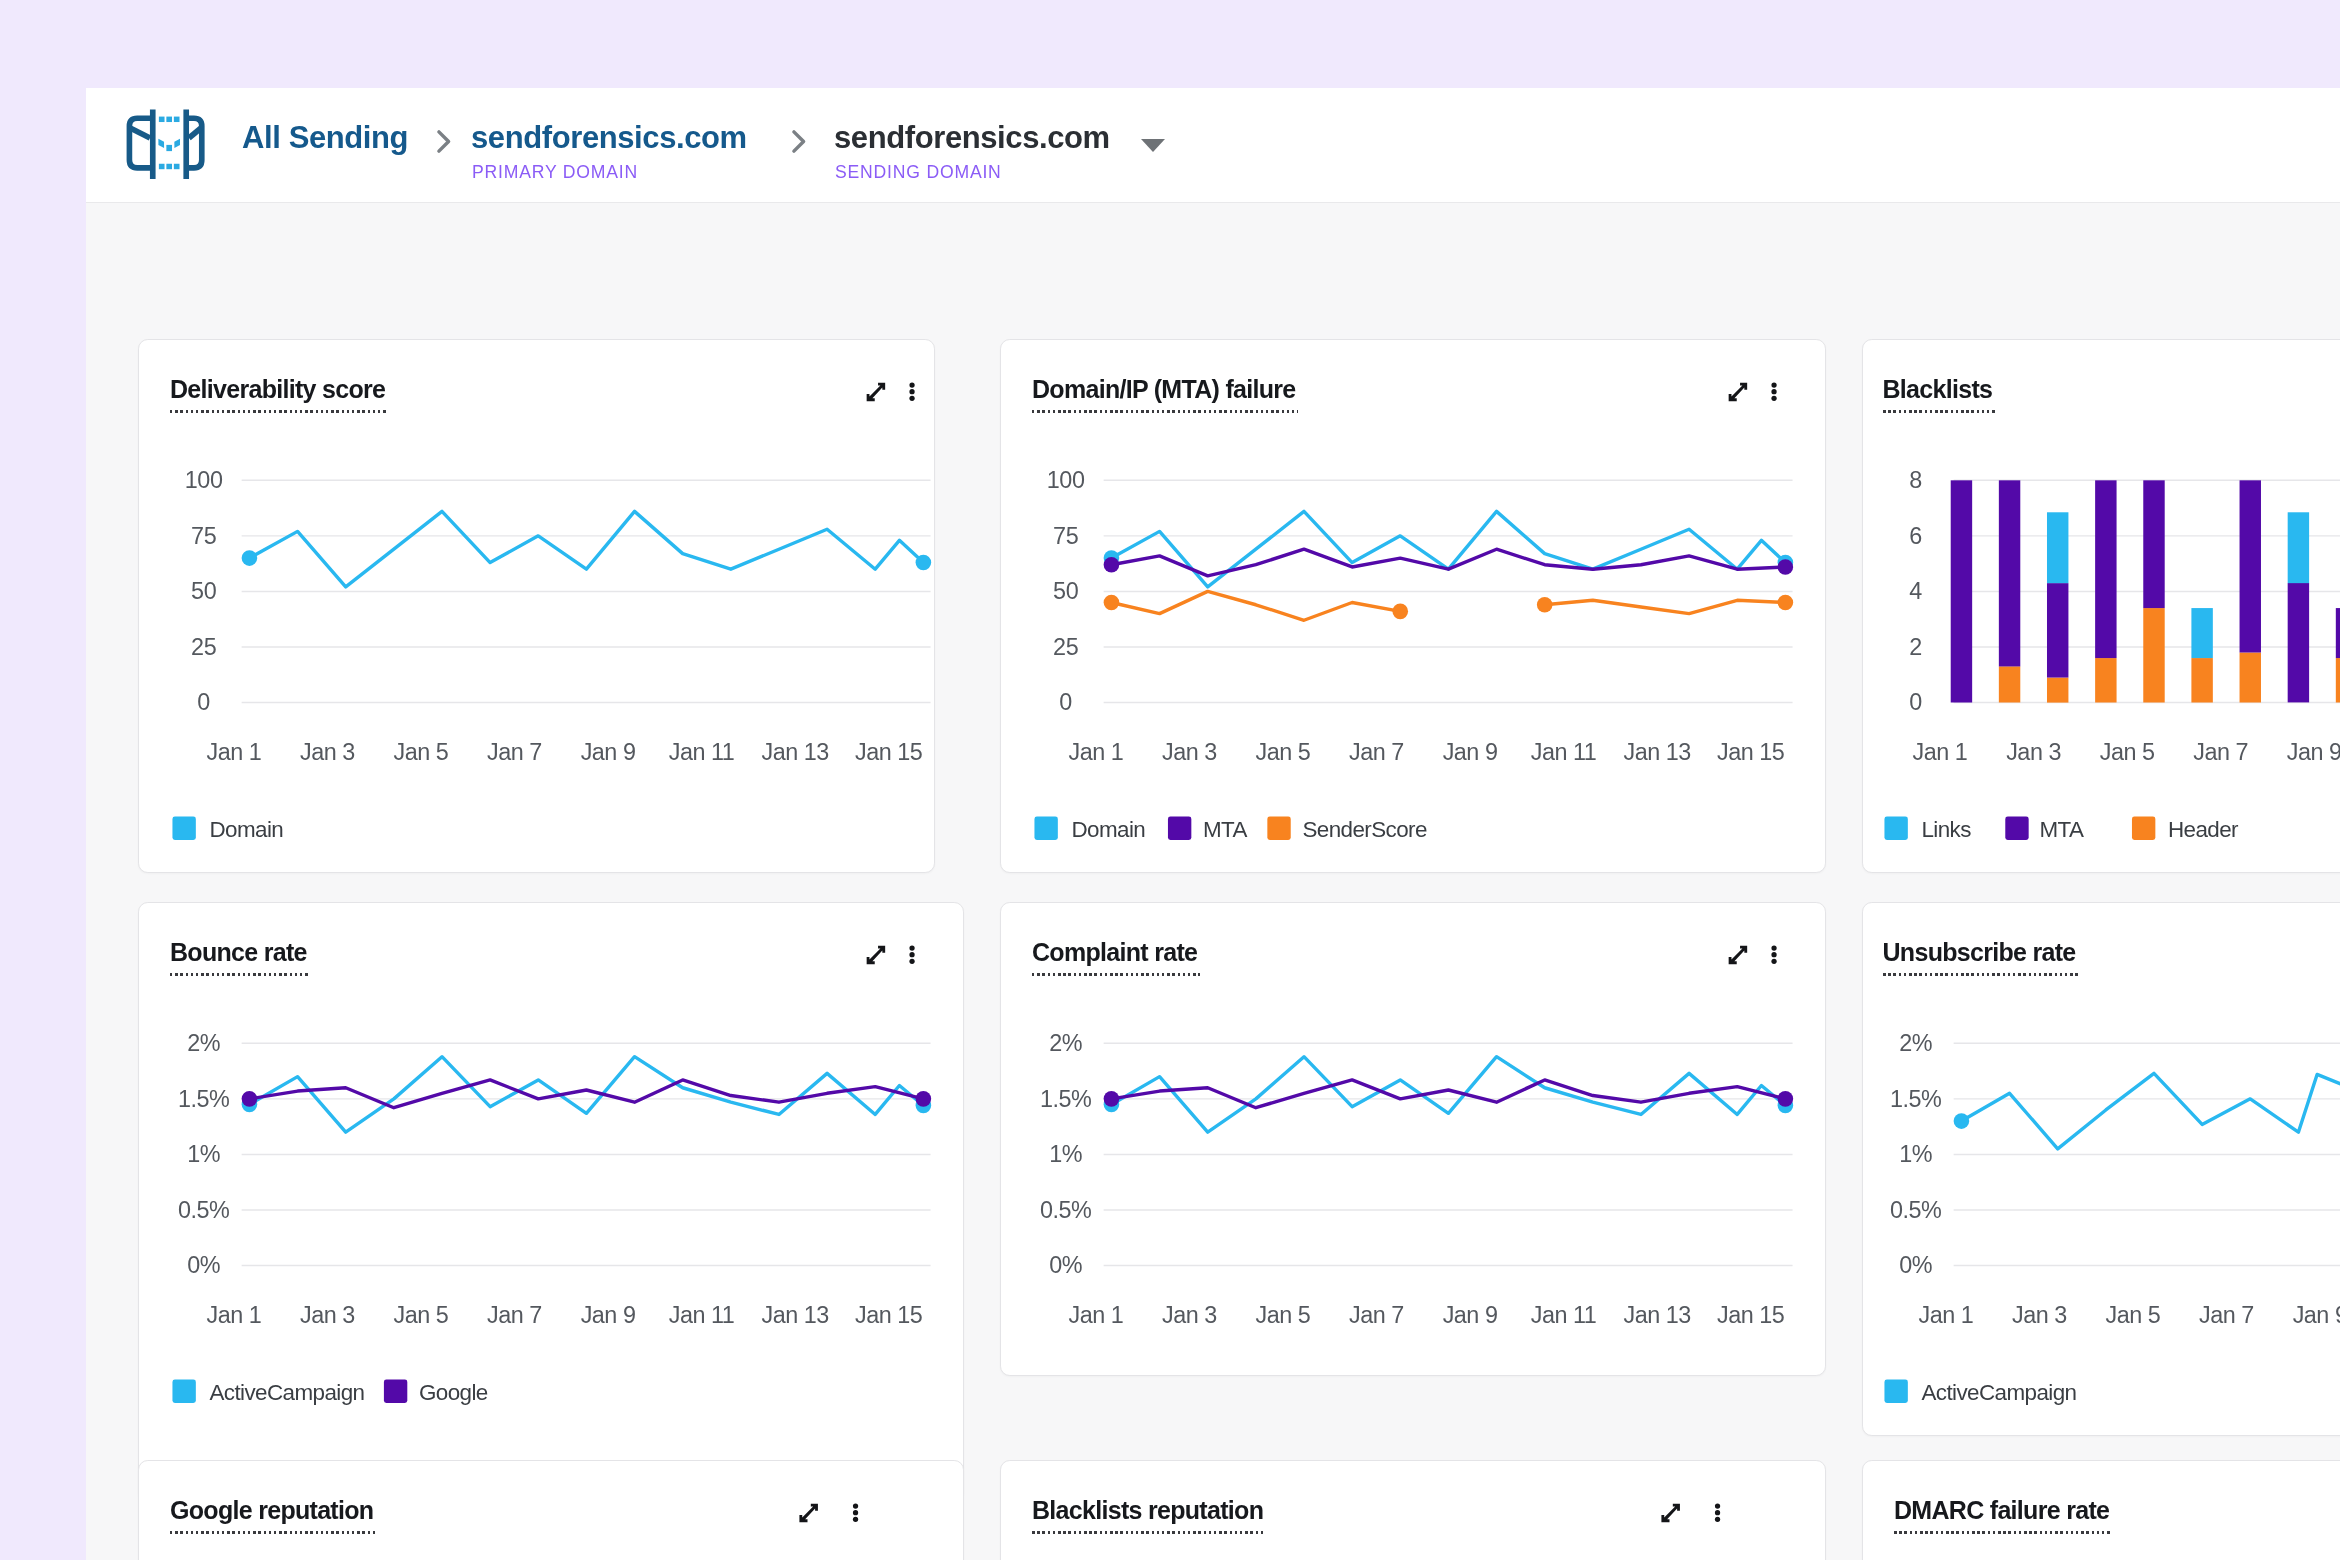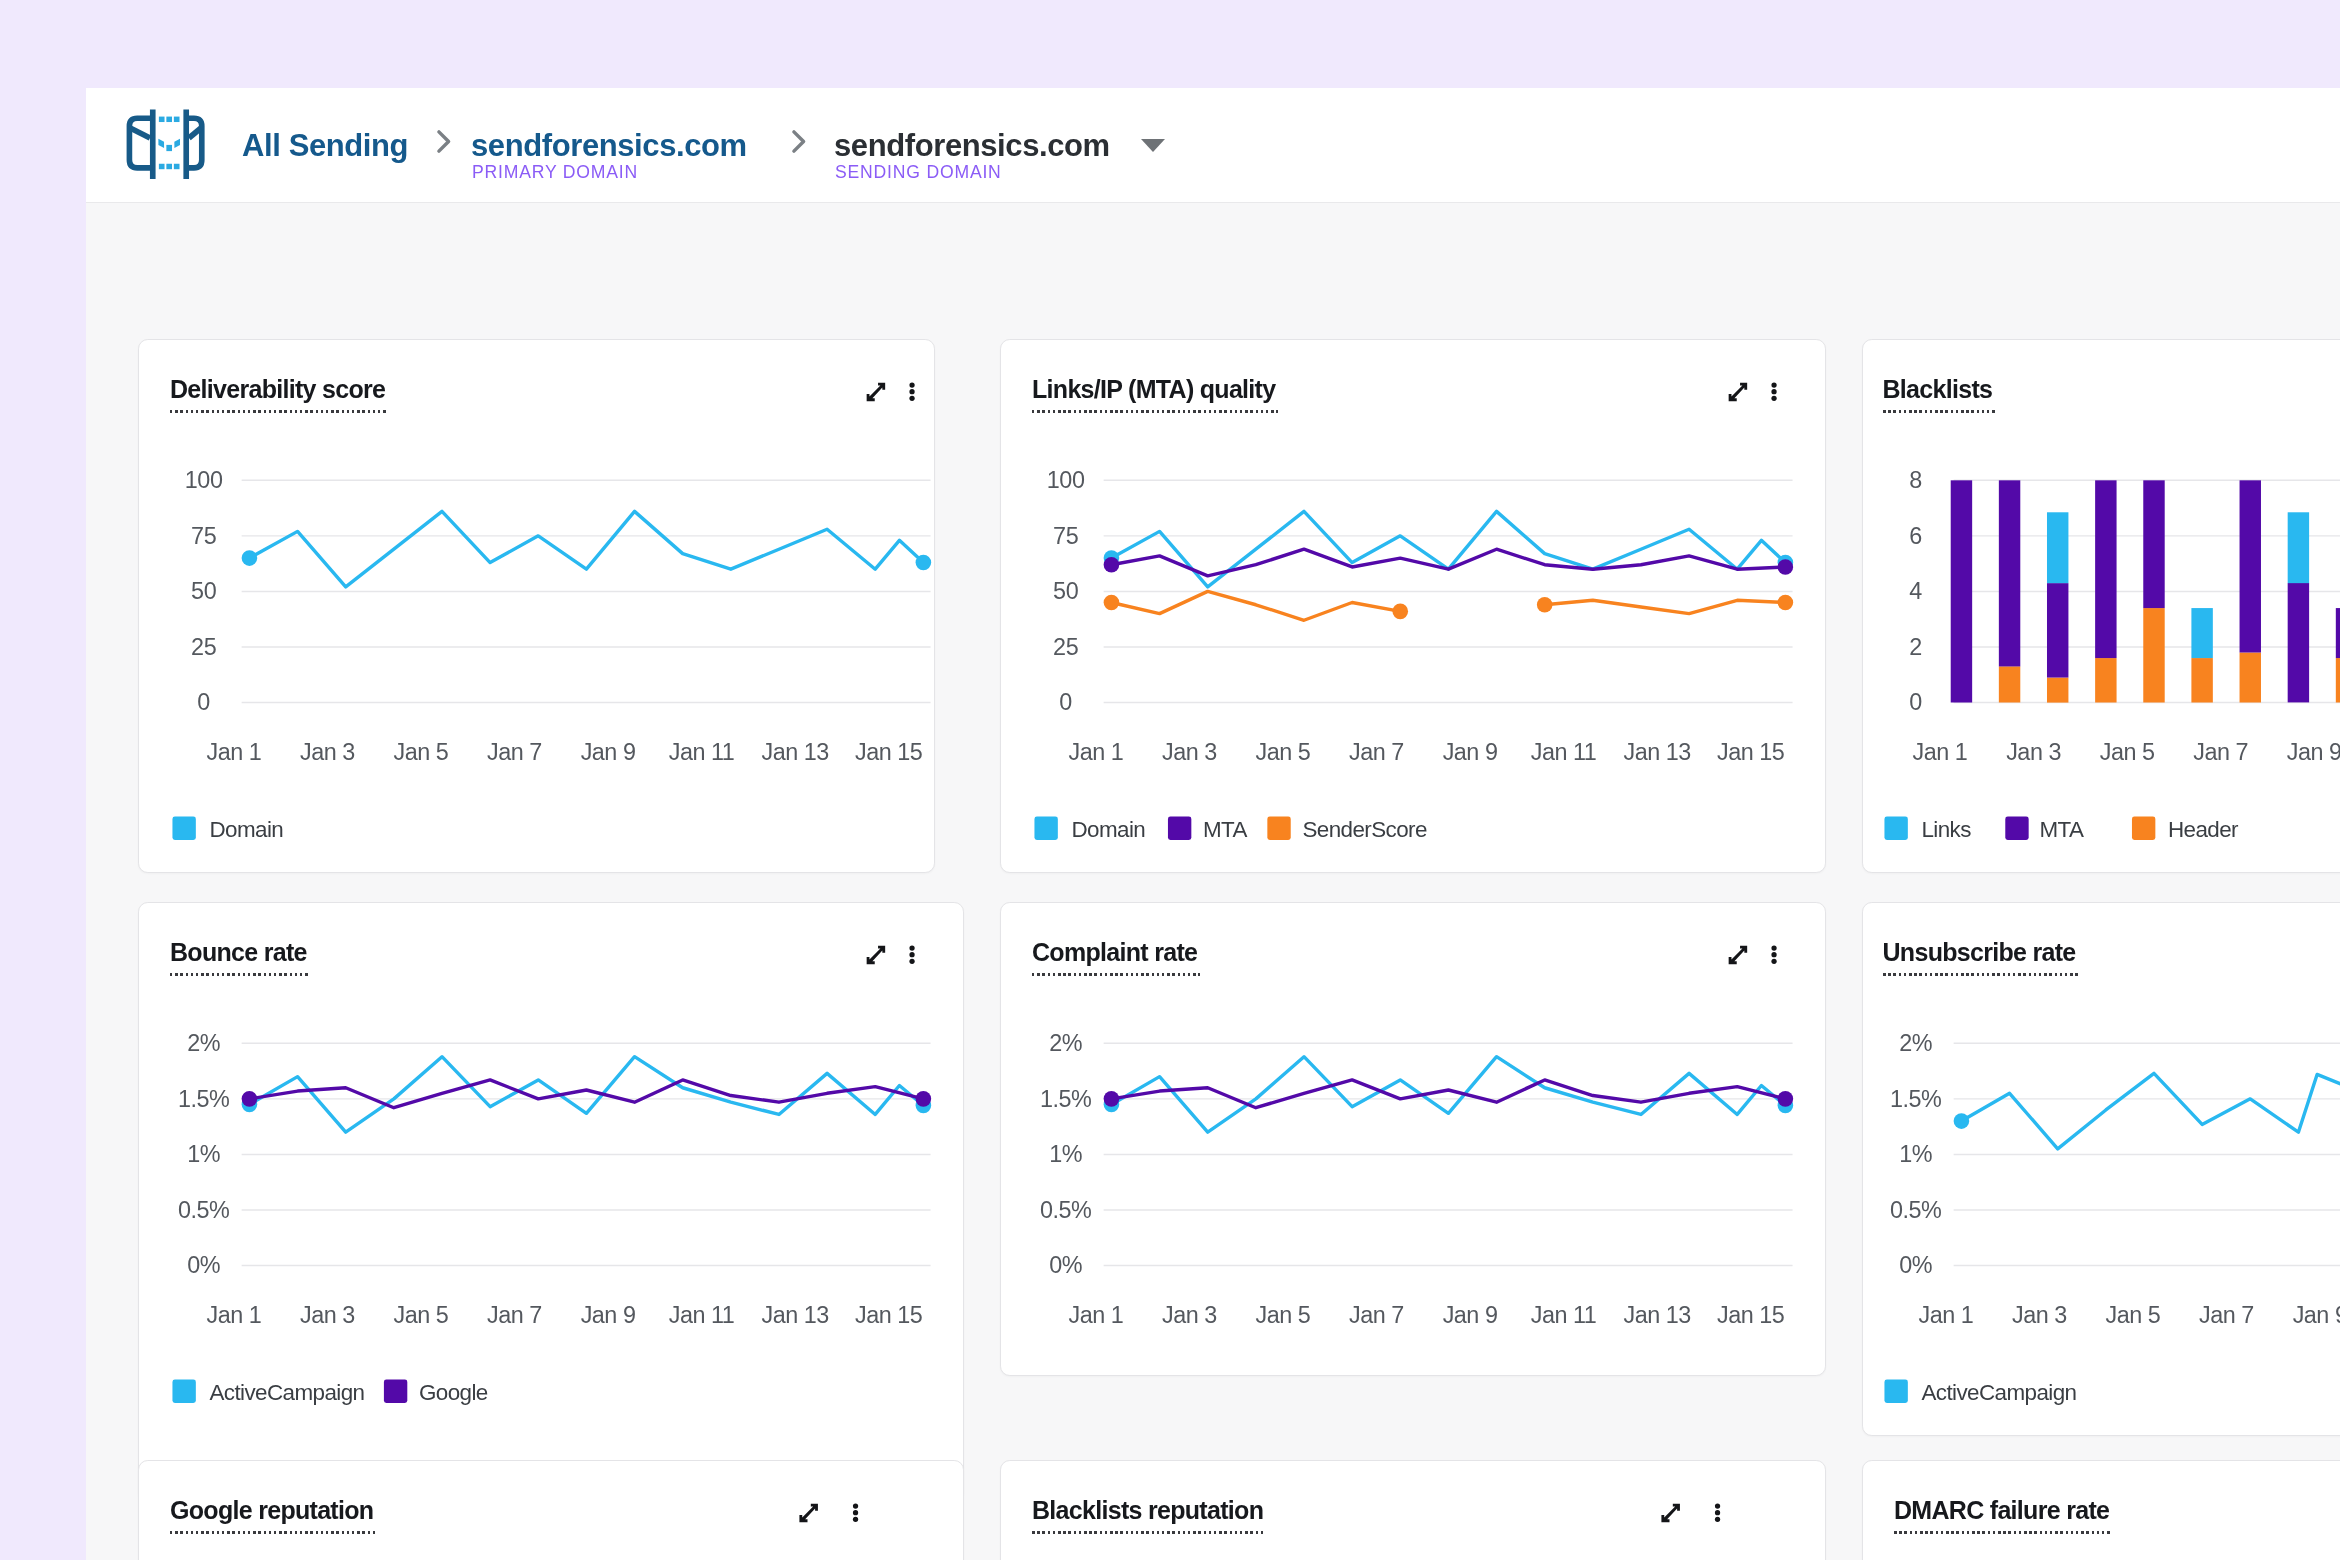--- a/index.html
+++ b/index.html
@@ -1,21 +1,21 @@
 <!DOCTYPE html>
 <html><head><meta charset="utf-8"><style>
 * { margin:0; padding:0; box-sizing:border-box; }
 html,body { width:2341px; height:1560px; overflow:hidden; background:#F0E9FD; font-family:"Liberation Sans",sans-serif; }
 .app { position:absolute; left:86px; top:88px; width:2255px; height:1473px; background:#F7F7F8; }
 .hdr { position:absolute; left:0; top:0; width:2255px; height:115px; background:#fff; border-bottom:1px solid #E9E9EB; }
 .tbar { position:absolute; left:0; top:115px; width:2255px; height:95px; background:#F3F3F4; border-bottom:1px solid #E9E9EB; }
 .card { position:absolute; background:#fff; border:1.5px solid #E4E4E7; border-radius:9.8px; overflow:hidden; box-shadow:0 1px 2px rgba(20,20,40,0.03); }
 .ttl { position:absolute; top:35px; display:inline-block; font-size:25px; font-weight:700; letter-spacing:-0.7px; color:#17191D; padding-bottom:8.8px; line-height:29px; }
 .ttl::after { content:""; position:absolute; left:0; right:-2.9px; bottom:0; height:2.9px; background:repeating-linear-gradient(90deg,#393A3E 0 2.5px,transparent 2.5px 5.2px); }
-.bc { position:absolute; top:31px; font-size:31px; font-weight:700; letter-spacing:-0.4px; line-height:37px;margin-top:8px; }
+.bc { position:absolute; top:31px; font-size:31px; font-weight:700; letter-spacing:-0.4px; line-height:37px; }
 .sub { position:absolute; top:74px; font-size:17.6px; letter-spacing:0.8px; color:#8b5cf6; line-height:21.5px; }
 </style></head>
 <body>
 <div class="app">
   <div class="hdr">
     <svg style="position:absolute;left:38px;top:20.5px" width="83" height="71" viewBox="0 0 85 73">
 <g fill="none" stroke="#175A88" stroke-width="5.8">
   <line x1="29.4" y1="0.5" x2="29.4" y2="72"></line>
   <path d="M29.4 9.5 H13.4 Q5.4 9.5 5.4 17.5 V52.5 Q5.4 60.5 13.4 60.5 H29.4"></path>
   <path d="M6.2 19.5 L26.6 29.8"></path>
@@ -76,21 +76,21 @@
         <text x="72" y="510" font-size="23" letter-spacing="-0.6" fill="#3A3E43">Domain</text>
         <g transform="translate(743,41)" fill="#141518">
       <path d="M3.4 21.8 v-7.3 h2.9 v2.4 l11.2 -11.2 h-2.4 v-2.9 h7.3 v7.3 h-2.9 v-2.4 L9.3 18.9 h2.4 v2.9 Z"></path>
     </g>
         <circle cx="793" cy="46.2" r="2.7" fill="#141518"></circle>
         <circle cx="793" cy="53.0" r="2.7" fill="#141518"></circle>
         <circle cx="793" cy="59.8" r="2.7" fill="#141518"></circle>
       </svg>
 </div>
     <div class="card" style="left:914px;top:251px;width:826px;height:534px;">
-  <div class="ttl" style="left:31px;">Links/IP (MTA) quality</div>
+  <div class="ttl" style="left:31px;">Domain/IP (MTA) failure</div>
       <svg style="position:absolute;left:0px;top:0" width="826" height="534" viewBox="0 0 847 548" font-family="'Liberation Sans',sans-serif">
         <line x1="105" y1="144" x2="812" y2="144" stroke="#E6E6E9" stroke-width="1.5"></line>
         <line x1="105" y1="201" x2="812" y2="201" stroke="#E6E6E9" stroke-width="1.5"></line>
         <line x1="105" y1="258" x2="812" y2="258" stroke="#E6E6E9" stroke-width="1.5"></line>
         <line x1="105" y1="315" x2="812" y2="315" stroke="#E6E6E9" stroke-width="1.5"></line>
         <line x1="105" y1="372" x2="812" y2="372" stroke="#E6E6E9" stroke-width="1.5"></line>
         <text x="66" y="152" text-anchor="middle" font-size="24" letter-spacing="-0.5" fill="#54585E">100</text>
         <text x="66" y="209" text-anchor="middle" font-size="24" letter-spacing="-0.5" fill="#54585E">75</text>
         <text x="66" y="266" text-anchor="middle" font-size="24" letter-spacing="-0.5" fill="#54585E">50</text>
         <text x="66" y="323" text-anchor="middle" font-size="24" letter-spacing="-0.5" fill="#54585E">25</text>

